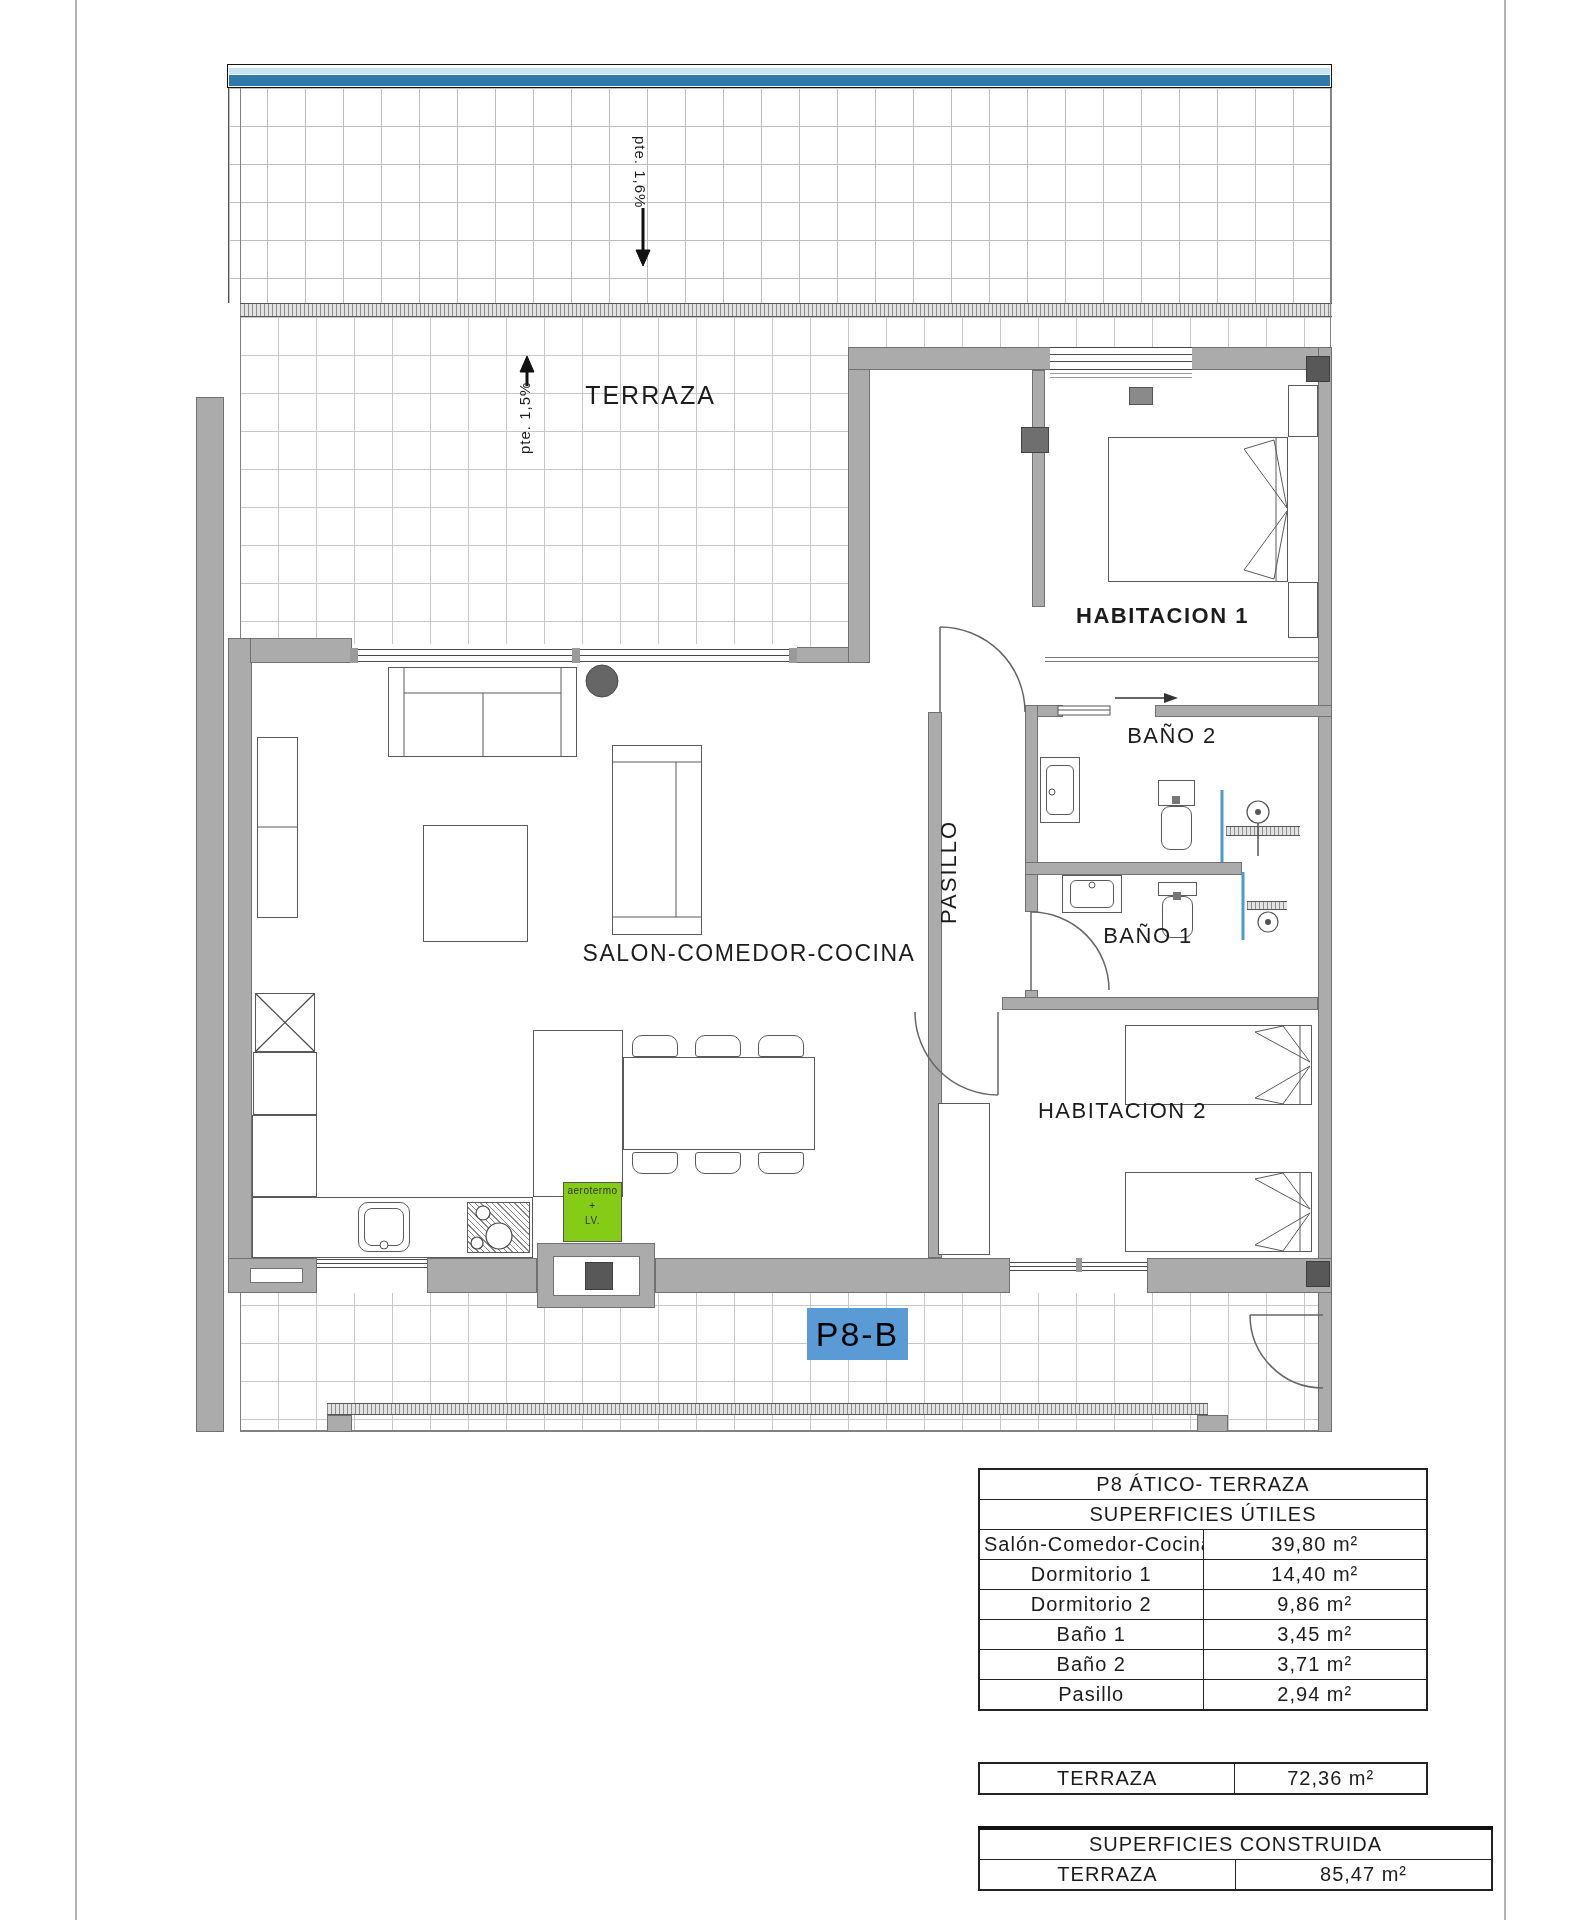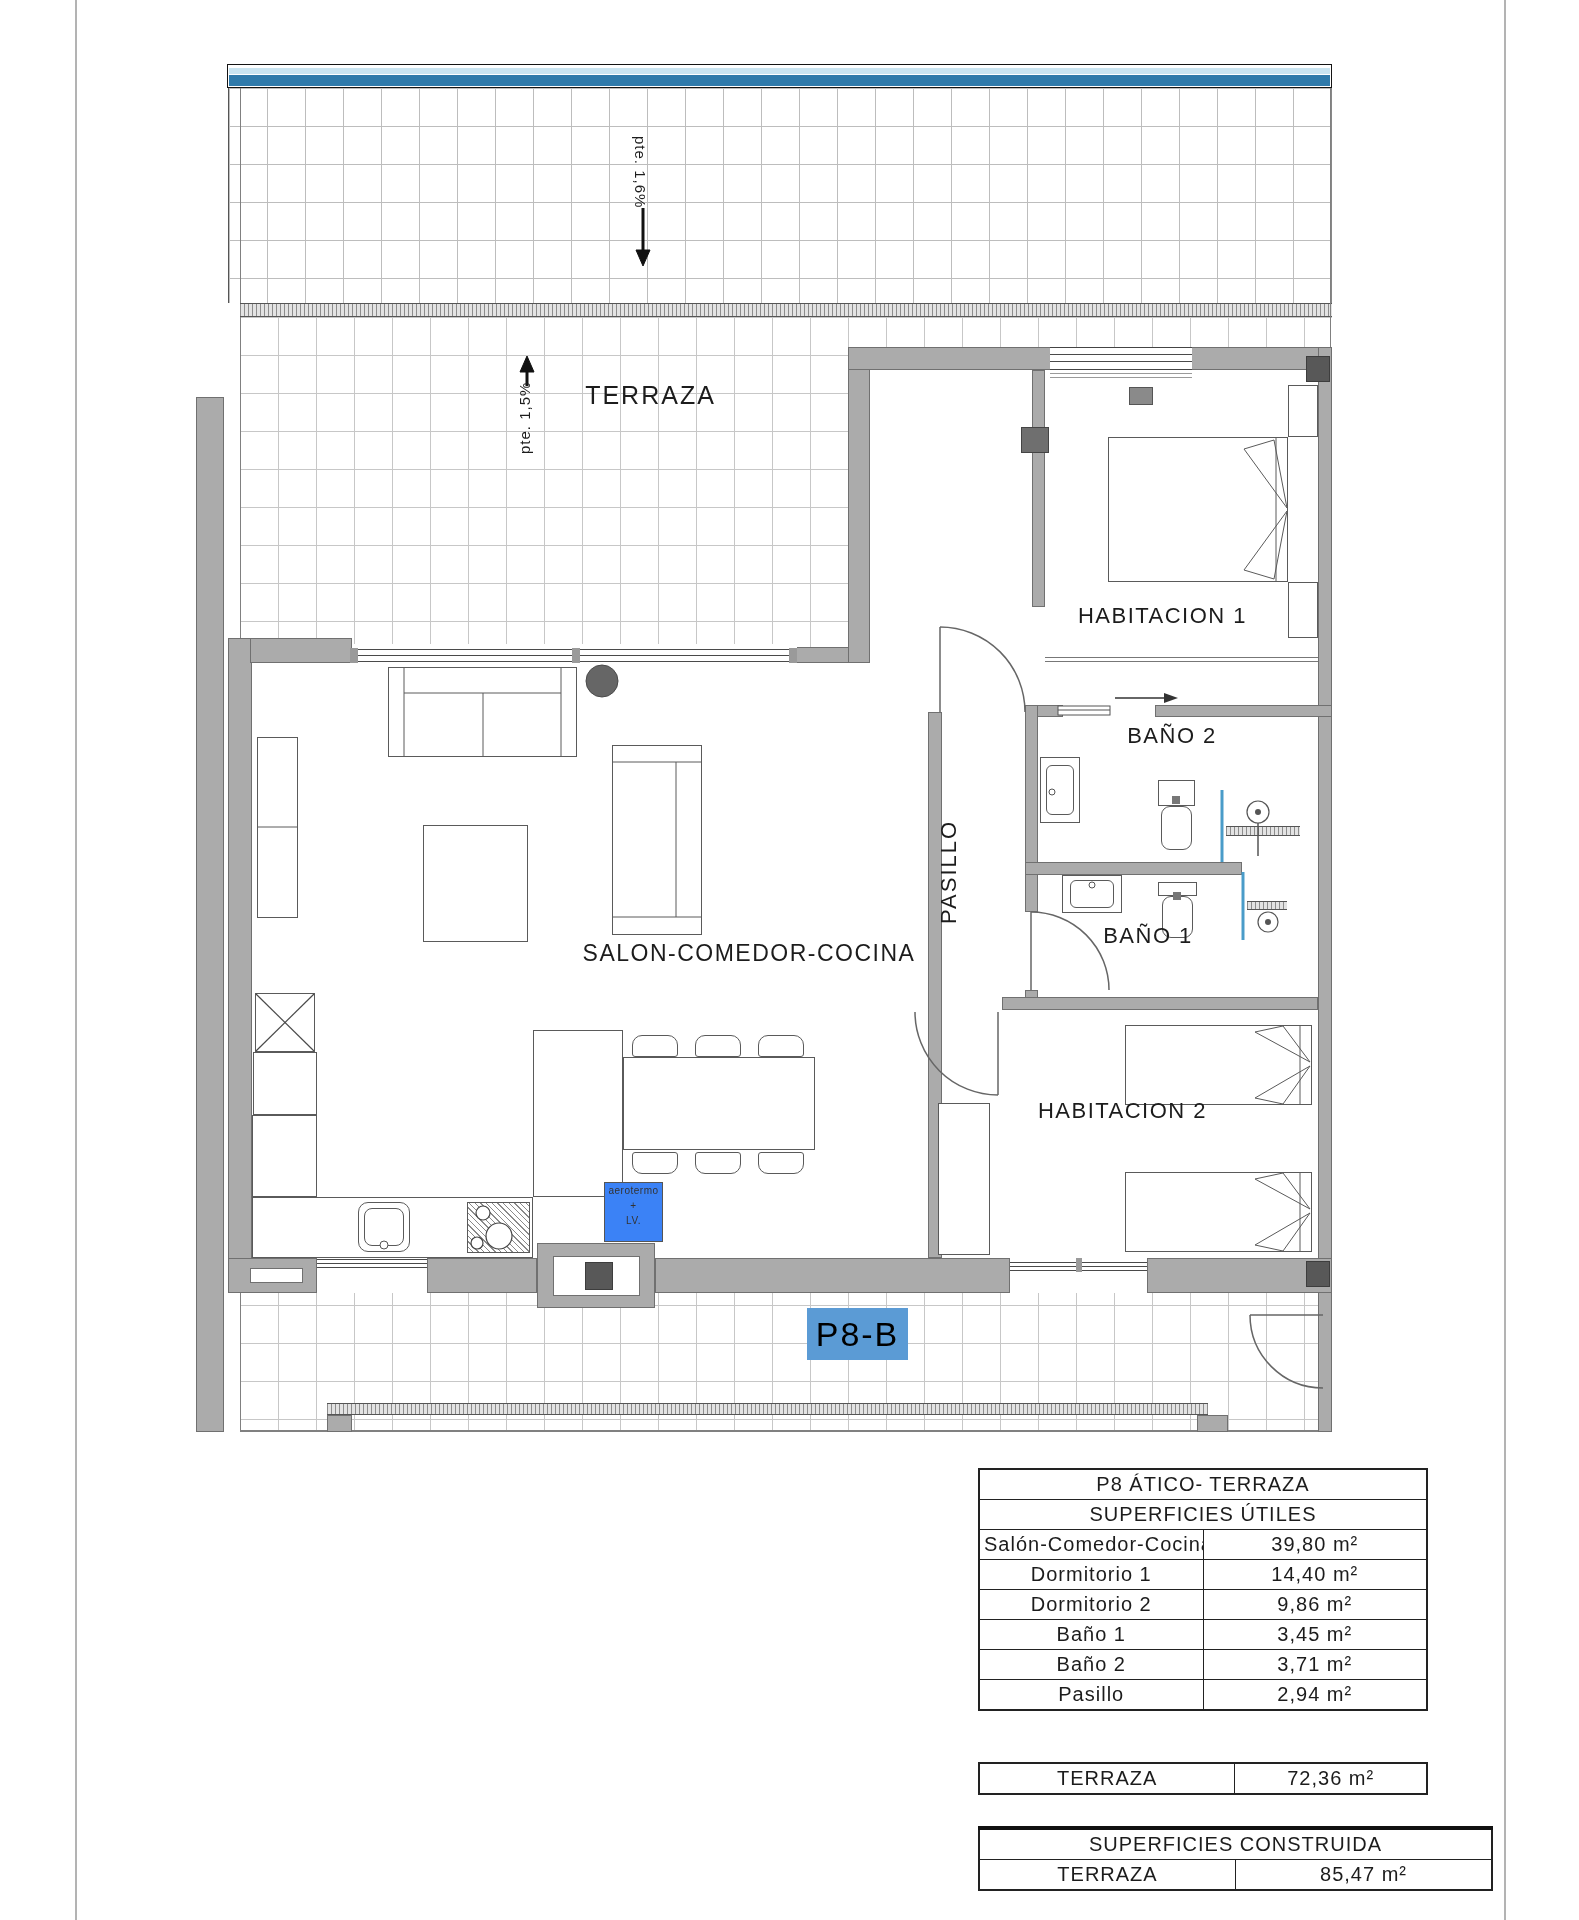--- a/index.html
+++ b/index.html
@@ -21,21 +21,21 @@
   .sill{background:#9a9a9a;height:1px;}
   .mullion{background:#9a9a9a;}
   
   .furn{background:#fff;border:1px solid #5a5a5a;}
   .hob{background:repeating-linear-gradient(45deg,#fff 0 3px,#8a8a8a 3px 4px);border:1px solid #5a5a5a;}
   
   .lbl{color:#1c1c1c;letter-spacing:2px;white-space:nowrap;text-align:center;}
   .vlbl{color:#1c1c1c;letter-spacing:2px;white-space:nowrap;writing-mode:vertical-rl;}
   .up{transform:rotate(180deg);}
   .badge{background:#5b9bd5;color:#000000;display:flex;align-items:center;justify-content:center;letter-spacing:2px;}
-  .aero{background:#3b82f6;border:1px solid #555;color:#333;font-size:10px;line-height:1.5;text-align:center;letter-spacing:.5px;margin-left:41px;}
+  .aero{background:#84cc16;border:1px solid #555;color:#333;font-size:10px;line-height:1.5;text-align:center;letter-spacing:.5px;}
   
   table.surf{border-collapse:collapse;border:2px solid #222;table-layout:fixed;background:#fff;}
   table.surf td{border:1.5px solid #222;font-size:20px;color:#1c1c1c;text-align:center;height:29px;letter-spacing:1px;padding:0 4px;white-space:nowrap;overflow:hidden;}
   table.thick{border-top:4px solid #111;}
 </style>
 </head>
 <body>
 
 <div id="sheet">
 
@@ -244,21 +244,21 @@
     <g fill="#fff" stroke="#555">
       <circle cx="384" cy="1245" r="4"></circle>
         <circle cx="1052" cy="792" r="3"></circle>
         <circle cx="1092" cy="885" r="3"></circle>
     </g>
   </svg>
 
   <div class="abs lbl" style="left:578px;top:381px;width:145px;font-size:25px;">TERRAZA</div>
   <div class="abs lbl" style="left:575px;top:940px;width:348px;font-size:23px;letter-spacing:1.5px;">SALON-COMEDOR-COCINA</div>
   <div class="abs vlbl up" style="left:936px;top:812px;height:112px;font-size:22px;">PASILLO</div>
-  <div class="abs lbl" style="left:1075px;top:603px;width:175px;font-size:22px;letter-spacing:1.5px;">HABITACION 1</div>
+  <div class="abs lbl" style="left:1075px;top:603px;width:175px;font-size:22px;letter-spacing:1.5px;font-weight:bold;">HABITACION 1</div>
   <div class="abs lbl" style="left:1122px;top:723px;width:100px;font-size:22px;letter-spacing:1.5px;">BAÑO 2</div>
   <div class="abs lbl" style="left:1098px;top:923px;width:100px;font-size:22px;letter-spacing:1.5px;">BAÑO 1</div>
   <div class="abs lbl" style="left:1035px;top:1098px;width:175px;font-size:22px;letter-spacing:1.5px;">HABITACION 2</div>
 
   <div class="abs vlbl" style="left:632px;top:136px;height:70px;font-size:15px;letter-spacing:1px;">pte. 1,6%</div>
   <div class="abs vlbl up" style="left:516px;top:388px;height:66px;font-size:15px;letter-spacing:1px;">pte. 1,5%</div>
 
   <div class="abs badge" style="left:807px;top:1308px;width:101px;height:52px;font-size:34px;">P8-B</div>
 
   <table class="surf abs" style="left:978px;top:1468px;width:450px;">

